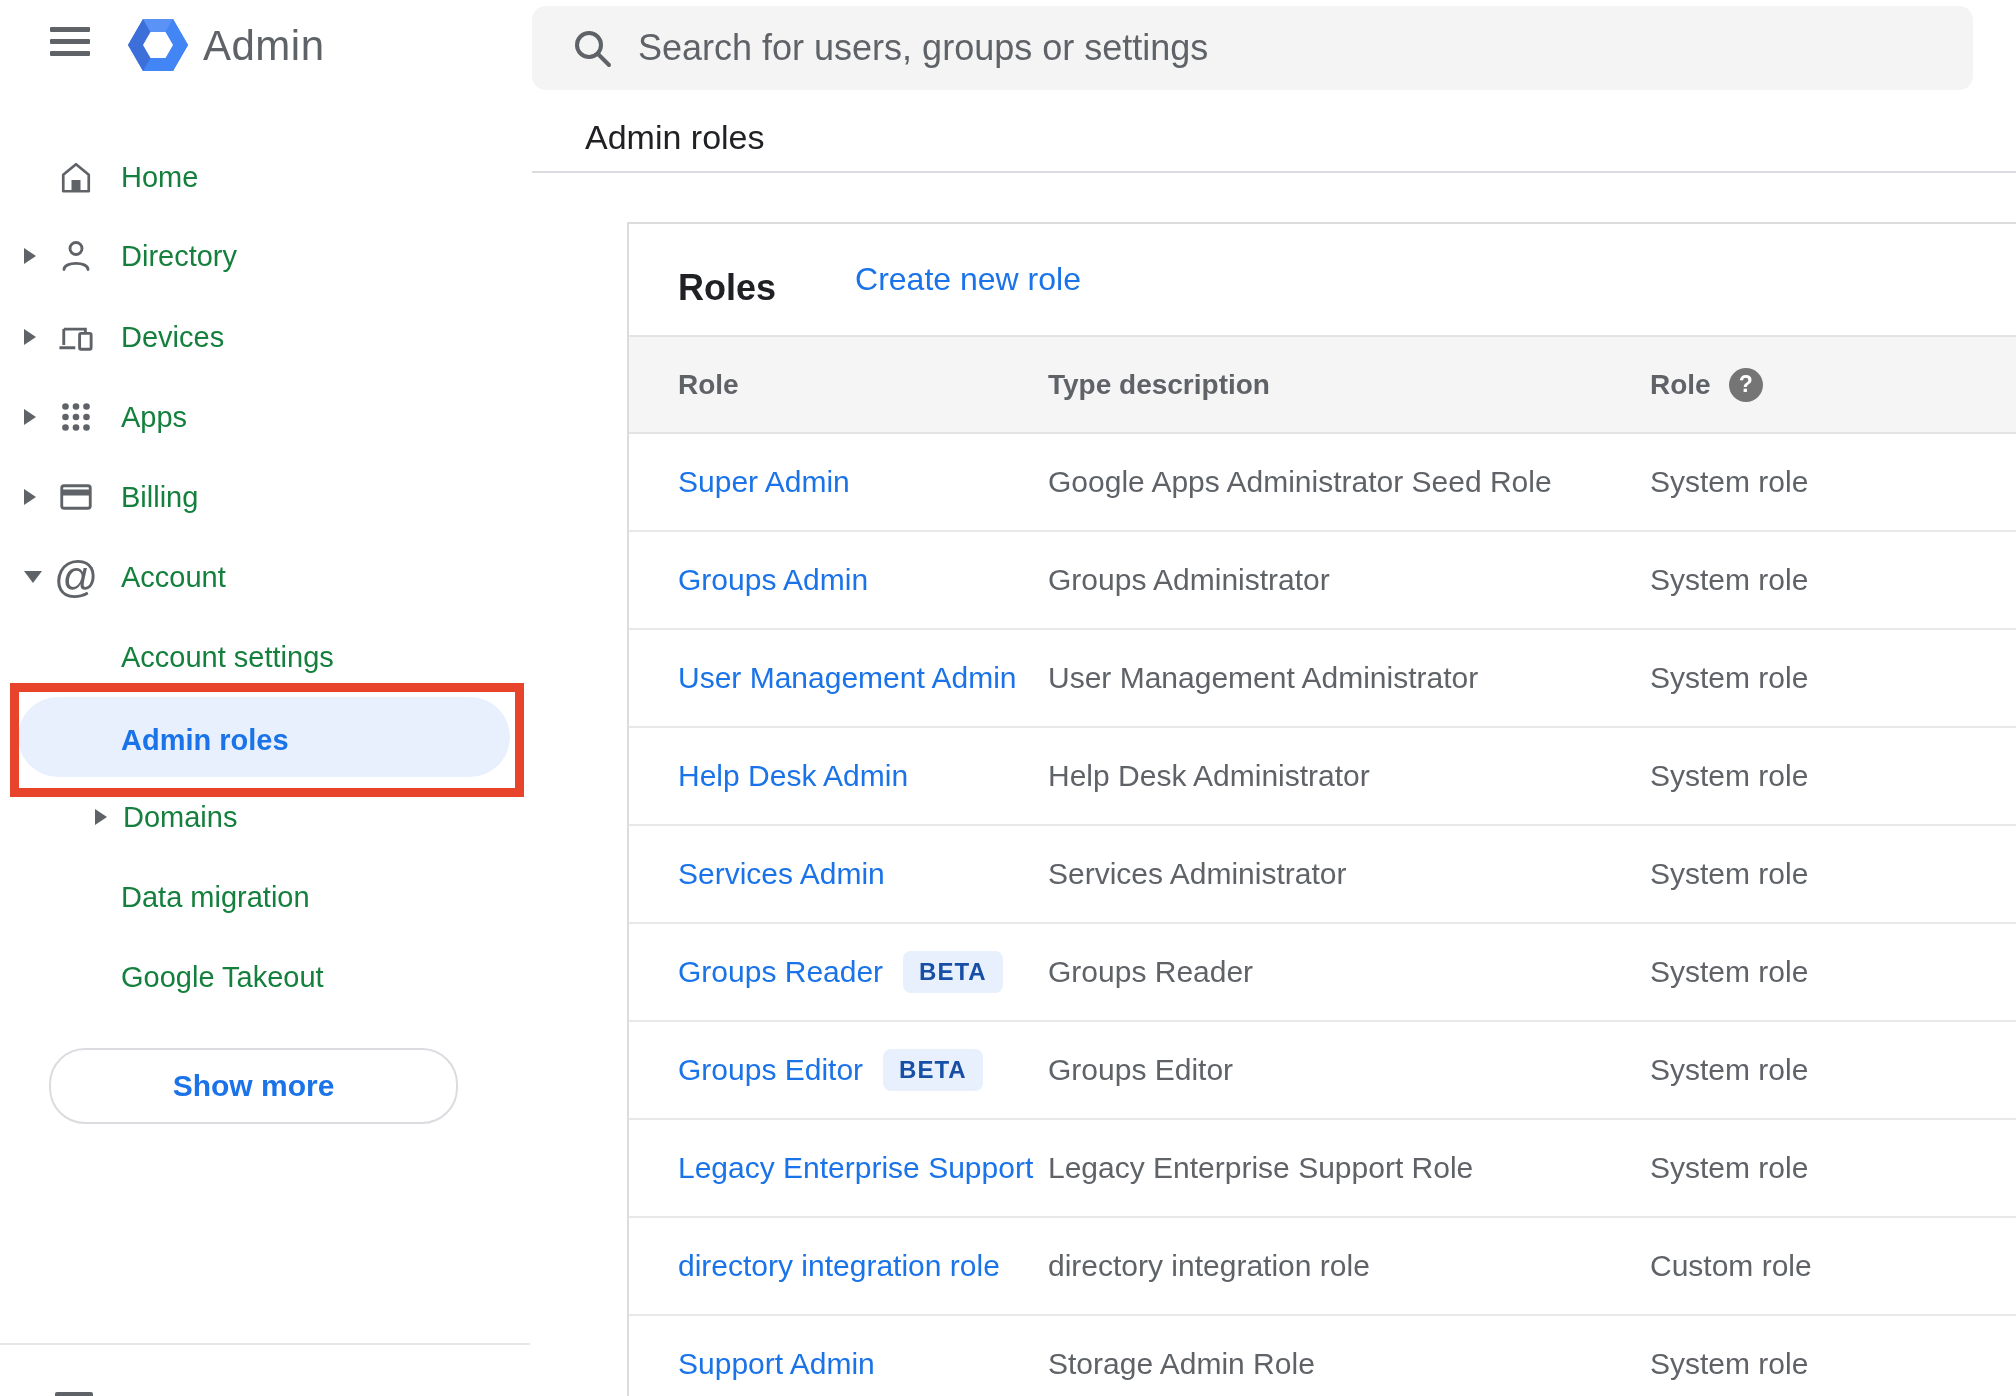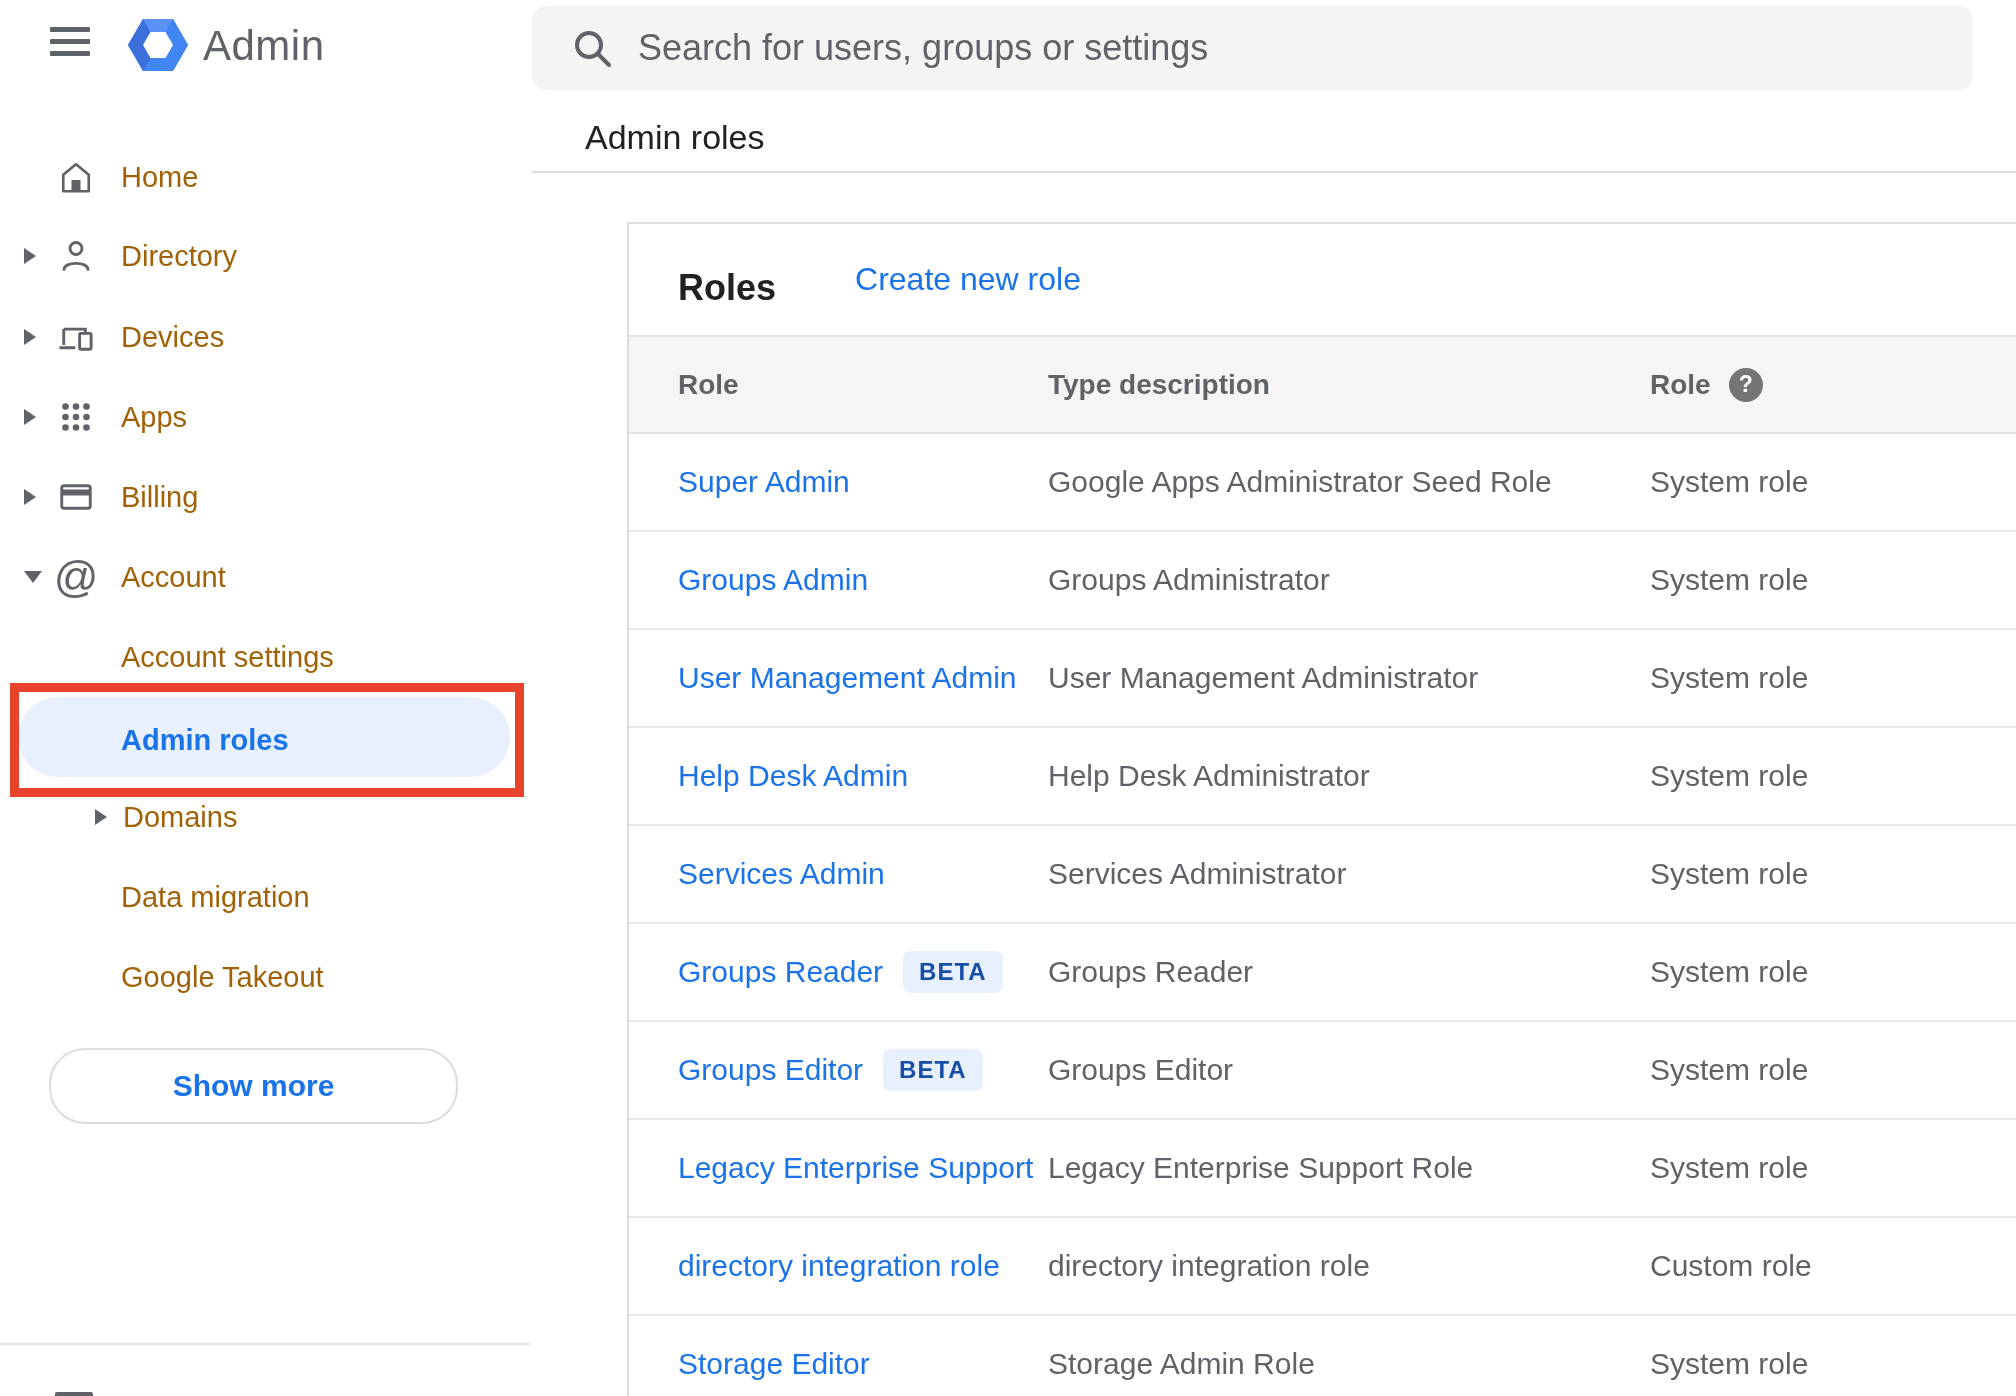--- a/index.html
+++ b/index.html
@@ -30,21 +30,21 @@
   .breadcrumb{position:absolute;left:585px;top:118px;font-size:34px;color:#202124;}
   .breadcrumb-divider{position:absolute;left:532px;top:171px;width:1484px;height:2px;background:#dadce0;}
   
   .nav-row{position:absolute;left:0;width:530px;height:80px;display:flex;align-items:center;cursor:pointer;}
   .nav-arrow{position:absolute;left:24px;width:0;height:0;
     border-top:8px solid transparent;border-bottom:8px solid transparent;border-left:12px solid #5f6368;}
   .nav-arrow.down{border-left:9px solid transparent;border-right:9px solid transparent;
     border-top:12px solid #5f6368;border-bottom:none;}
   .nav-arrow.sub{left:95px;}
   .nav-icon{position:absolute;left:58px;width:36px;height:36px;display:flex;align-items:center;justify-content:center;}
-  .nav-label{position:absolute;left:121px;font-size:29px;color:#a16207;white-space:nowrap;}
+  .nav-label{position:absolute;left:121px;font-size:29px;color:#15803d;white-space:nowrap;}
   .nav-label.sub2{left:123px;}
   .at-glyph{font-size:44px;color:#5f6368;line-height:1;}
   .active-pill{position:absolute;left:18px;top:697px;width:492px;height:80px;border-radius:40px;background:#e8f0fe;}
   .active-label{position:absolute;left:121px;top:724px;font-size:29px;font-weight:bold;color:#1a73e8;cursor:pointer;}
   .annotation-rect{position:absolute;left:10px;top:683px;width:514px;height:114px;
     border:9px solid #e8442c;box-sizing:border-box;pointer-events:none;}
   .show-more{
     position:absolute;left:49px;top:1048px;width:409px;height:76px;border:2px solid #dadce0;
     border-radius:36px;box-sizing:border-box;background:#fff;display:flex;align-items:center;justify-content:center;
     font-size:30px;font-weight:bold;color:#1a73e8;cursor:pointer;
@@ -338,21 +338,21 @@
     <div class="col col-desc">
       <span class="cell-text">directory integration role</span>
     </div>
     <div class="col col-type">
       <span class="cell-text">Custom role</span>
     </div>
   </div>
 
   <div class="trow">
     <div class="col col-role">
-      <a class="role-link">Storage Editor</a>
+      <a class="role-link">Support Admin</a>
 
     </div>
     <div class="col col-desc">
       <span class="cell-text">Storage Admin Role</span>
     </div>
     <div class="col col-type">
       <span class="cell-text">System role</span>
     </div>
   </div>
 </div>

